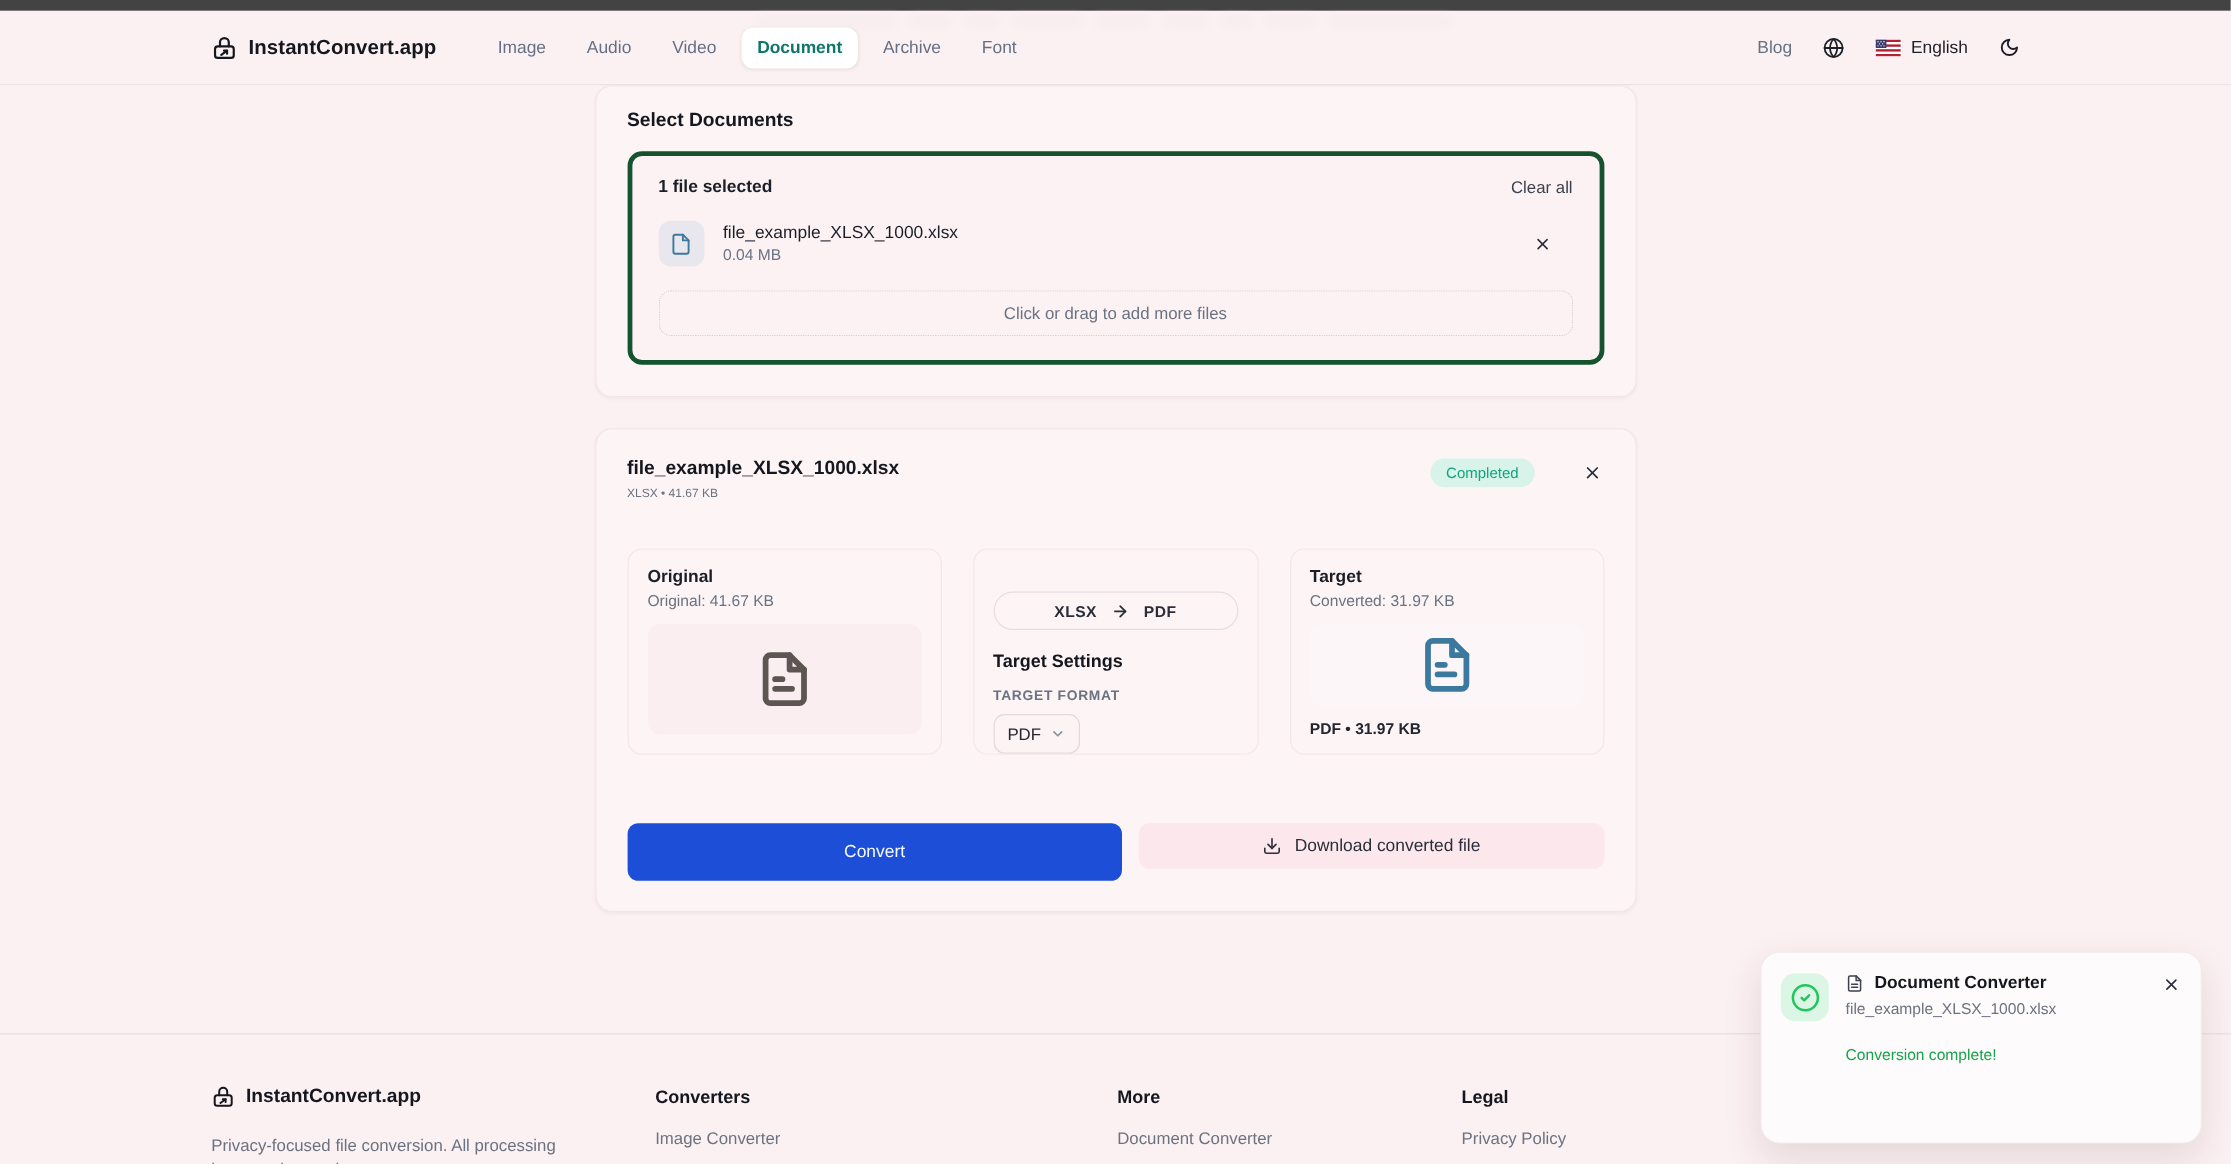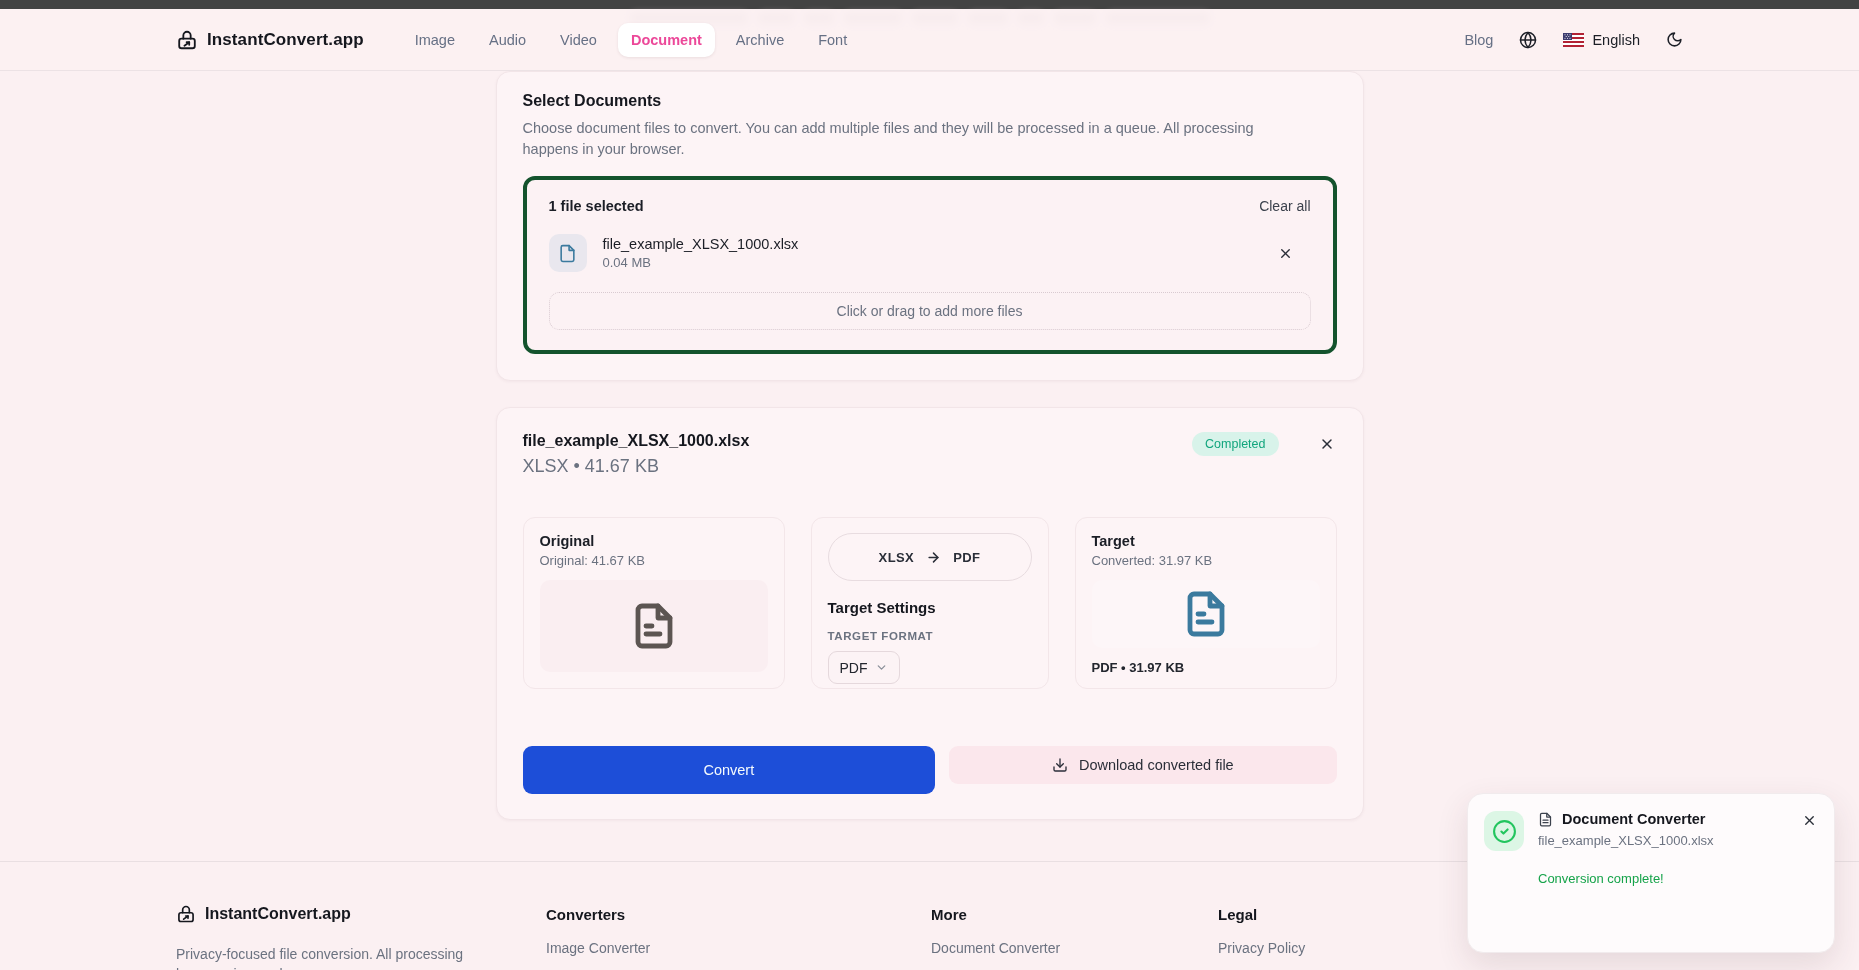--- a/index.html
+++ b/index.html
@@ -13,21 +13,21 @@
   
   .ghost-row { position:absolute; top:12px; left:630px; width:620px; height:16px; display:flex; gap:10px; filter:blur(3px); opacity:.55; pointer-events:none; }
   .ghost-row span { display:block; height:12px; border-radius:6px; background:#d9cdd2; }
 
   
   header { position:absolute; top:9px; left:0; width:100%; height:62px; background:rgba(251,240,242,.82); border-bottom:1px solid #ece2e5; display:flex; align-items:center; justify-content:space-between; padding:0 176px; z-index:5; }
   .brand { display:flex; align-items:center; gap:9px; }
   .brand-name { font-size:17px; font-weight:700; color:#15171e; letter-spacing:.1px; }
   nav { display:flex; align-items:center; gap:8px; margin-left:38px; }
   .nav-item { font-size:14.5px; color:#667085; padding:9px 13px; border-radius:10px; cursor:pointer; }
-  .nav-item.active { background:#ffffff; color:#ec4899; font-weight:600; box-shadow:0 1px 3px rgba(80,50,60,.10); }
+  .nav-item.active { background:#ffffff; color:#0f766e; font-weight:600; box-shadow:0 1px 3px rgba(80,50,60,.10); }
   .hleft { display:flex; align-items:center; }
   .hright { display:flex; align-items:center; gap:26px; }
   .blog-link { font-size:14.5px; color:#667085; cursor:pointer; }
   .lang { display:flex; align-items:center; gap:8px; font-size:14.5px; color:#1c1f27; cursor:pointer;justify-content:flex-end; }
   .moon-btn { cursor:pointer; display:flex; align-items:center; }
 
   
   .main-col { position:absolute; top:71px; left:50%; transform:translateX(-50%); width:868px; }
 
   .card { background:#fdf4f6; border:1px solid #f2e5e8; border-radius:14px; box-shadow:0 1px 3px rgba(90,60,70,.05); }
@@ -43,37 +43,37 @@
   .file-chip { width:38px; height:38px; border-radius:10px; background:#e9e7ee; display:flex; align-items:center; justify-content:center; flex:0 0 auto; }
   .file-texts { margin-left:16px; flex:1; }
   .file-name { font-size:14.5px; font-weight:500; color:#1b1e26; }
   .file-size { margin-top:3px; font-size:13px; color:#6b7280; }
   .row-close { cursor:pointer; padding:4px; margin-right:14px; display:flex; }
   .drop-more { margin-top:20px; border:1.5px dotted #d9cbd1; border-radius:10px; height:38px; display:flex; align-items:center; justify-content:center; font-size:14px; color:#6b7280; cursor:pointer; }
 
   .card2 { margin-top:26px; padding:24px 26px 25px; }
   .c2-head { display:flex; align-items:flex-start; justify-content:space-between; }
   .c2-title { font-size:16px; font-weight:700; color:#15171e; }
-  .c2-meta { margin-top:6px; font-size:18px; color:#6b7280; }
+  .c2-meta { margin-top:6px; font-size:10px; color:#6b7280; }
   .c2-right { display:flex; align-items:center; gap:38px; }
   .badge { background:#d8f3ea; color:#11a57d; font-size:12.5px; font-weight:500; padding:5px 13px; border-radius:999px; }
   .c2-close { cursor:pointer; display:flex; padding:2px; }
 
   .panels { margin-top:40px; display:flex; gap:26px; }
   .panel { border:1px solid #f3e6e9; border-radius:12px; background:#fdf4f6; height:172px; padding:15px 16px; }
   .panel.original { width:262px; }
   .panel.mapping { width:238px; }
   .panel.target { width:262px; }
   .p-title { font-size:14.5px; font-weight:600; color:#1b1e26; }
   .p-sub { margin-top:4px; font-size:13px; color:#6b7280; }
   .icon-well { margin-top:12px; background:#faeef1; border-radius:10px; height:92px; display:flex; align-items:center; justify-content:center; }
   .icon-well.light { background:#fdf6f8; height:68px; }
   .result-meta { margin-top:12px; font-size:13px; font-weight:700; color:#23262e; }
 
-  .fmt-pill { border:1px solid #e8dce0; border-radius:999px; height:48px; display:flex; align-items:center; justify-content:center; gap:12px; font-size:13px; font-weight:600; color:#2a2e38; letter-spacing:.4px; cursor:default; }
+  .fmt-pill { border:1px solid #e8dce0; border-radius:999px; height:32px; display:flex; align-items:center; justify-content:center; gap:12px; font-size:13px; font-weight:600; color:#2a2e38; letter-spacing:.4px; cursor:default;margin-top:20px; }
   .ts-title { margin-top:18px; font-size:15px; font-weight:700; color:#15171e; }
   .ts-label { margin-top:14px; font-size:11.5px; font-weight:600; letter-spacing:.6px; color:#6b7280; }
   .fmt-select { margin-top:9px; width:72px; height:33px; border:1px solid #e5d8dc; border-radius:9px; background:#fcf3f5; display:flex; align-items:center; justify-content:center; gap:7px; font-size:14px; font-weight:500; color:#23262e; cursor:pointer; }
 
   .actions { margin-top:57px; display:flex; gap:14px; }
   .btn-convert { flex:1.065; height:48px; border:none; border-radius:9px; background:#1d4ed8; color:#f6fbfd; font-size:14.5px; font-family:inherit; cursor:pointer; }
   .btn-download { flex:1; height:38px; border:none; border-radius:9px; background:#fbe7ec; color:#2a2e38; font-size:14.5px; font-family:inherit; cursor:pointer; display:flex; align-items:center; justify-content:center; gap:11px; }
 
   
   footer { position:absolute; top:861px; left:0; width:100%; height:109px; border-top:1px solid #e9dfe2; padding:42px 176px 0; display:grid; grid-template-columns:370px 385px 287px auto; }
@@ -178,21 +178,20 @@
           </svg>
         </span>
       </span>
     </div>
   </header>
 
   <div class="main-col">
 
     <section class="card card1">
       <h2>Select Documents</h2>
-      <p>Choose document files to convert. You can add multiple files and they will be processed in a queue. All processing happens in your browser.</p>
 
       <div class="select-box">
         <div class="sel-head">
           <span class="sel-count">1 file selected</span>
           <span class="clear-all">Clear all</span>
         </div>
         <div class="file-row">
           <div class="file-chip">
             <span>
               <svg width="19" height="19" viewBox="0 0 24 24" fill="none" stroke="#3b7a9e" stroke-width="2" stroke-linecap="round" stroke-linejoin="round">

